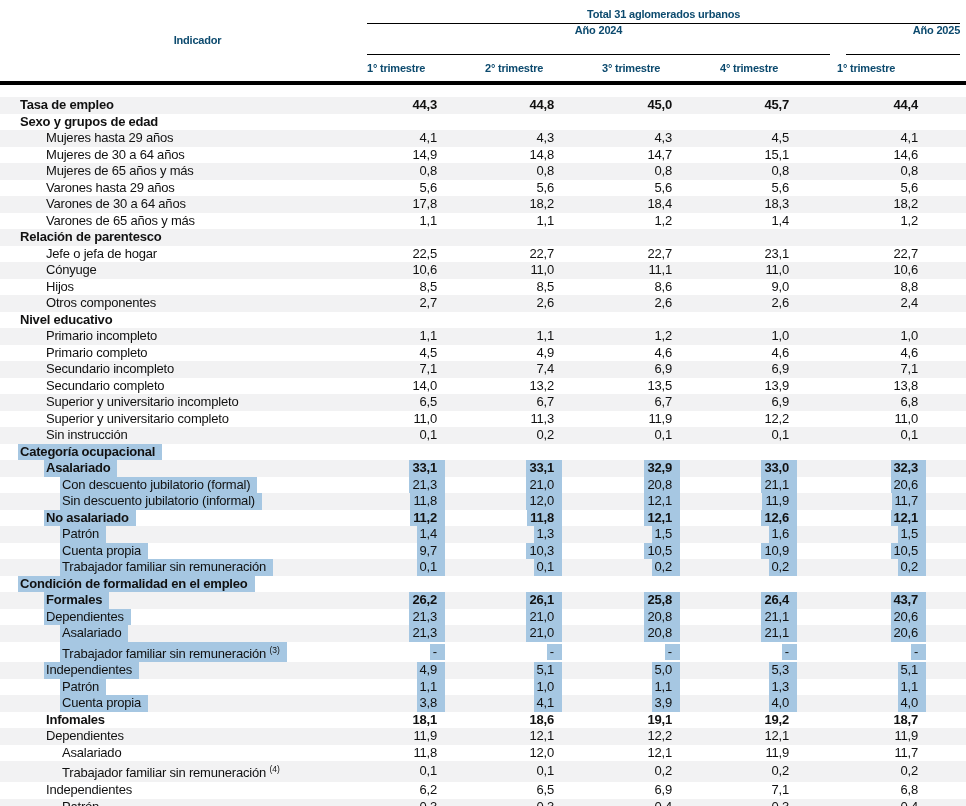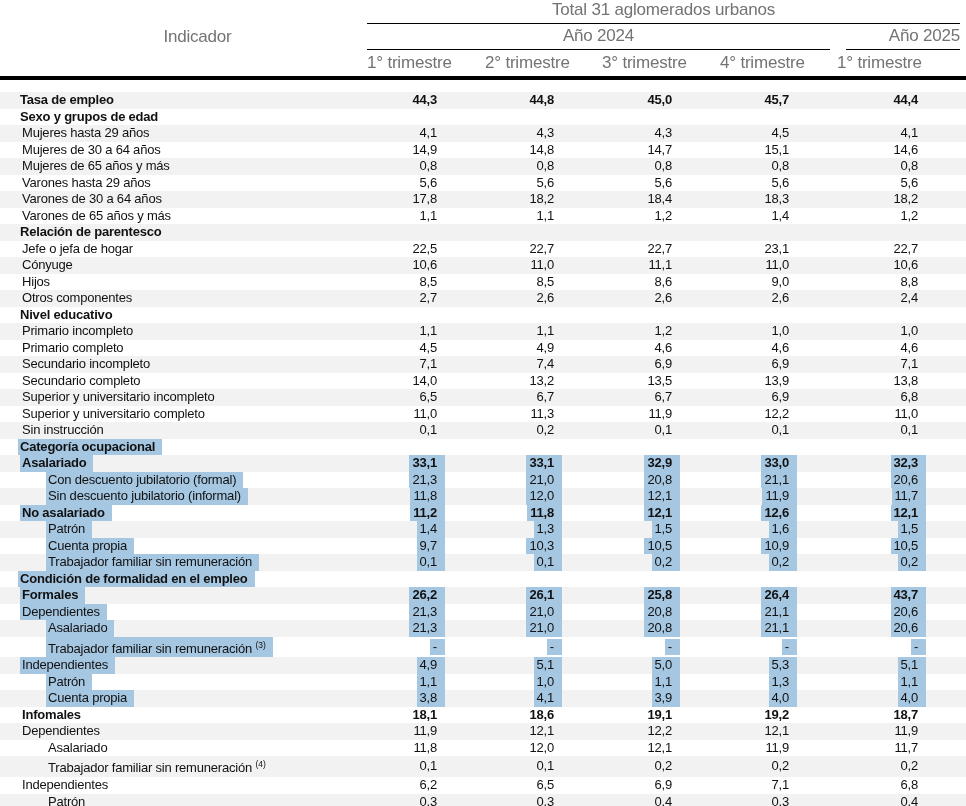--- a/index.html
+++ b/index.html
@@ -17,53 +17,53 @@
     color:#111;
     letter-spacing:-0.2px;
   }
   table.main{
     border-collapse:collapse;
     table-layout:fixed;
     width:966px;
   }
   td{padding:0;margin:0;}
   
-  thead td{font-weight:normal;font-size:17px;color:#737373;}
+  thead td{font-weight:bold;font-size:11px;color:#0c4a6e;}
   .hrow1 td{height:24px;vertical-align:bottom;}
   .hrow1 .title-wrap{
     text-align:center;
     border-bottom:1.5px solid var(--line);
     padding-bottom:3px;
     margin-right:6px;
   }
   .hrow2 td{height:26px;vertical-align:bottom;}
   .indicador-cell{text-align:center;vertical-align:middle !important;padding-left:28px;}
   .year-wrap{
     text-align:center;
     border-bottom:1.5px solid var(--line);
-    padding-bottom:3px;
+    padding-bottom:18px;
   }
   .year-2024{margin-right:7px;}
   .year-2025{margin-left:9px;margin-right:6px;text-align:right;}
   .hrow3 td{
     height:26px;
     vertical-align:middle;
     border-bottom:4px solid var(--line);
   }
   
   .spacer td{height:12px;background:#fff;}
   tbody tr.data-row td{
     height:16.5px;line-height:16.5px;
     font-size:13px;white-space:nowrap;overflow:hidden;
   }
   tr.stripe{background:var(--stripe);margin-top:16px;}
   tr.bold{font-weight:bold;}
   .label-cell.lvl0{padding-left:20px;}
-  .label-cell.lvl1{padding-left:22px;}
-  .label-cell.lvl2{padding-left:48px;}
+  .label-cell.lvl1{padding-left:46px;}
+  .label-cell.lvl2{padding-left:62px;}
   .txt{display:inline-block;line-height:16.5px;padding:0 7px 0 2px;margin-left:-2px;}
   .val-cell{text-align:right;padding-right:40px;}
   .val{display:inline-block;line-height:16.5px;padding:0 8px 0 3px;}
   .hl{background:var(--hl);}
   sup{font-size:8.5px;letter-spacing:0;}
 </style>
 </head>
 <body>
 
 <div class="page">

